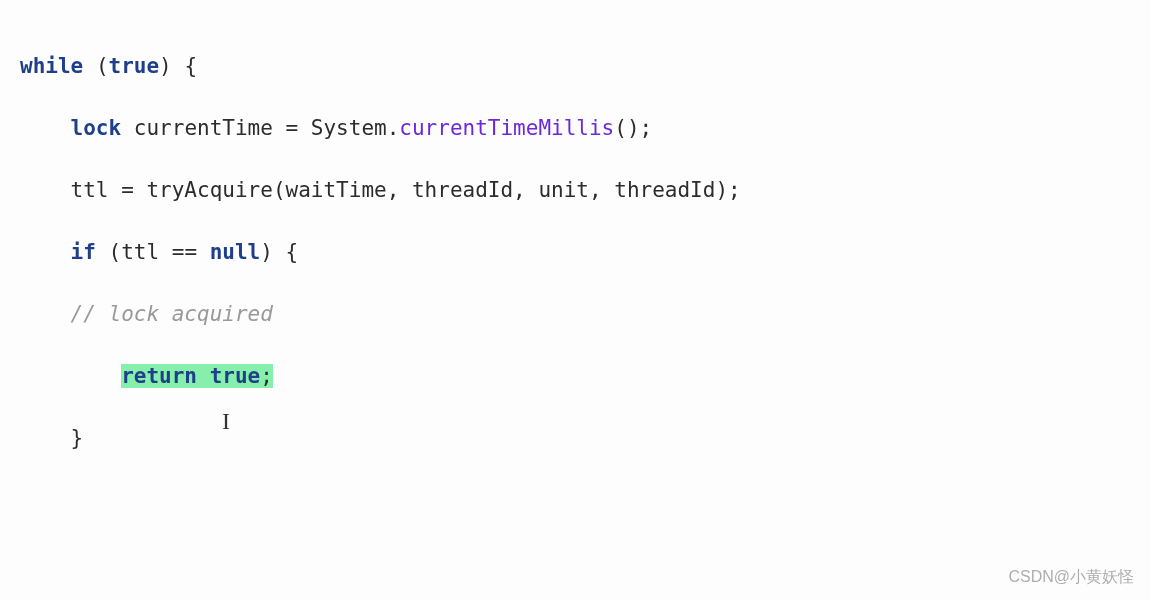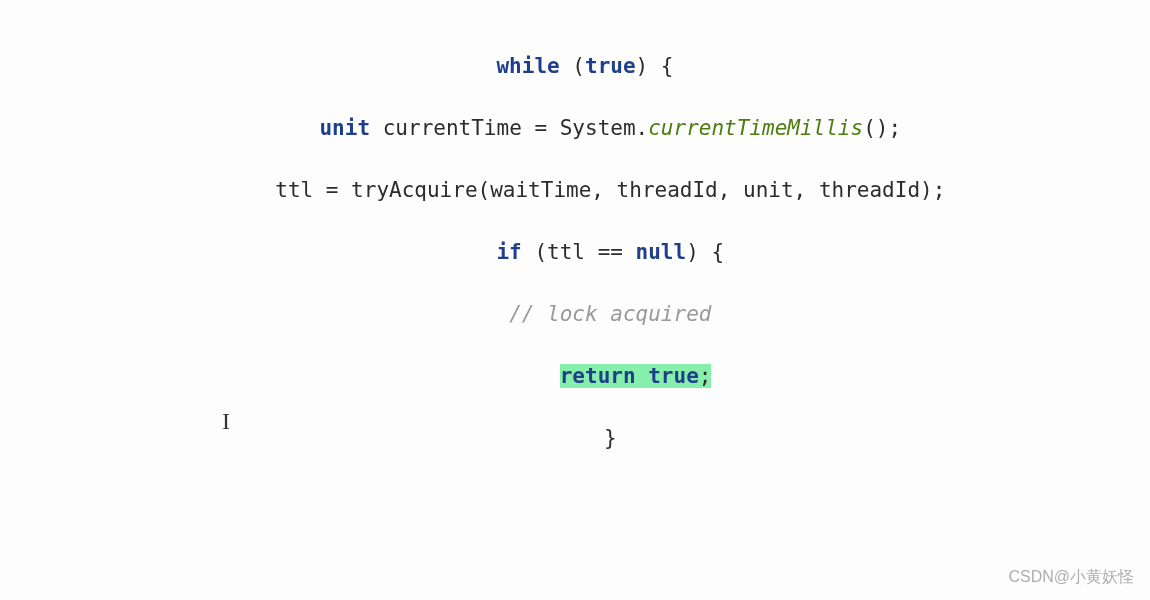--- a/index.html
+++ b/index.html
@@ -18,29 +18,27 @@
       overflow: hidden;
       position: relative;
     }
     .code-container {
       padding: 20px 0 0 20px;
       white-space: pre;
     }
     .line {
       display: block;
       min-height: 31px;
-      text-align: center;
     }
     .kw {
       color: #1f3f8a;
       font-weight: bold;
     }
     .italic-method {
-      font-style: italic;
-      color: #4d7c0f;
+      color: #6d28d9;
     }
     .comment {
       color: #999;
       font-style: italic;
     }
     .underline {
       text-decoration-color: rgba(100,100,100,0.35);
       text-decoration-thickness: 1px;
     }
     .hl-light {
@@ -60,21 +58,21 @@
       font-size: 16px;
       font-family: sans-serif;
       margin-left: 20px;
     }
   </style>
 </head>
 <body>
 
 <div class="code-container">
 <span class="line"><span class="kw">while</span> <span>(</span><span class="kw">true</span><span>) {</span></span>
-<span class="line">    <span class="kw">unit</span> <span class="underline">currentTime</span><span> = System.</span><span class="italic-method">currentTimeMillis</span><span>();</span></span>
+<span class="line">    <span class="kw">lock</span> <span class="underline">currentTime</span><span> = System.</span><span class="italic-method">currentTimeMillis</span><span>();</span></span>
 <span class="line">    <span class="underline">ttl</span><span> = tryAcquire(waitTime, threadId, unit, threadId);</span></span>
 <span class="line">    <span class="kw">if</span><span> (</span><span class="underline">ttl</span><span> == </span><span class="kw">null</span><span>) {</span></span>
 <span class="line">    <span class="comment">// lock acquired</span></span>
 <span class="line">        <span class="hl-light"><span class="kw">return</span> <span class="kw">true</span><span>;</span></span></span>
 <span class="line">    <span>}</span></span>
 <span class="line"></span>
 
 
 
 

